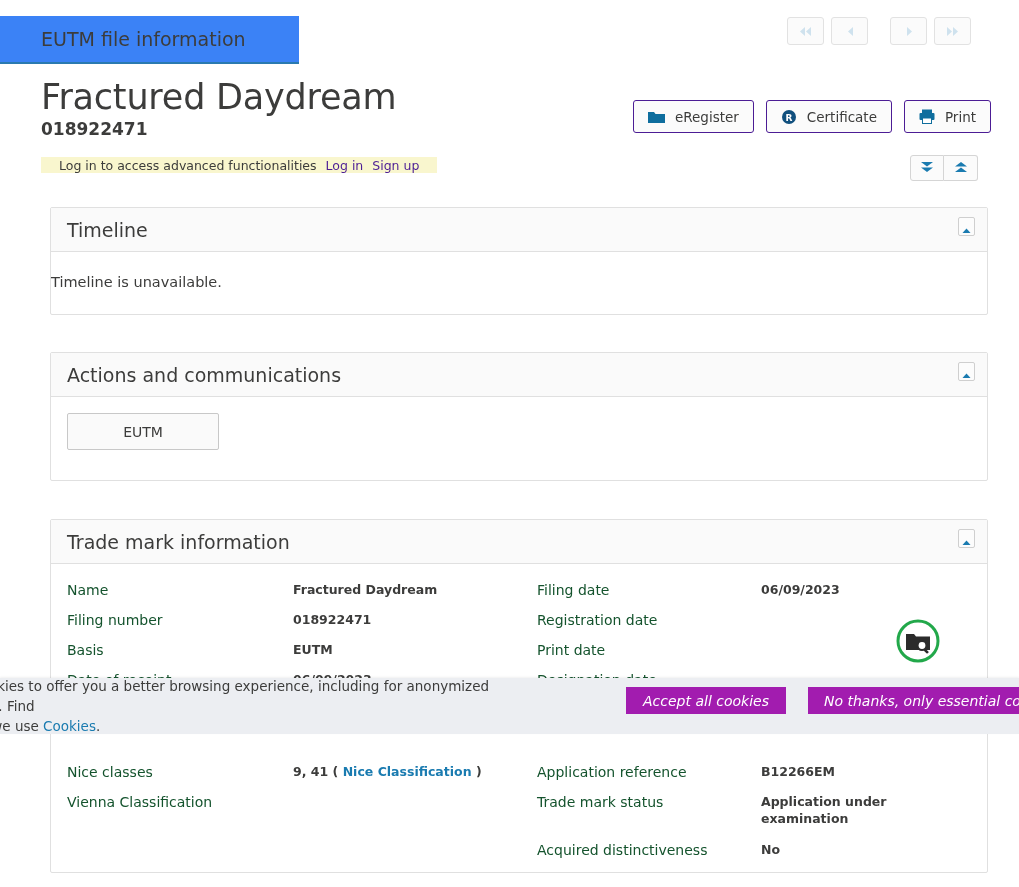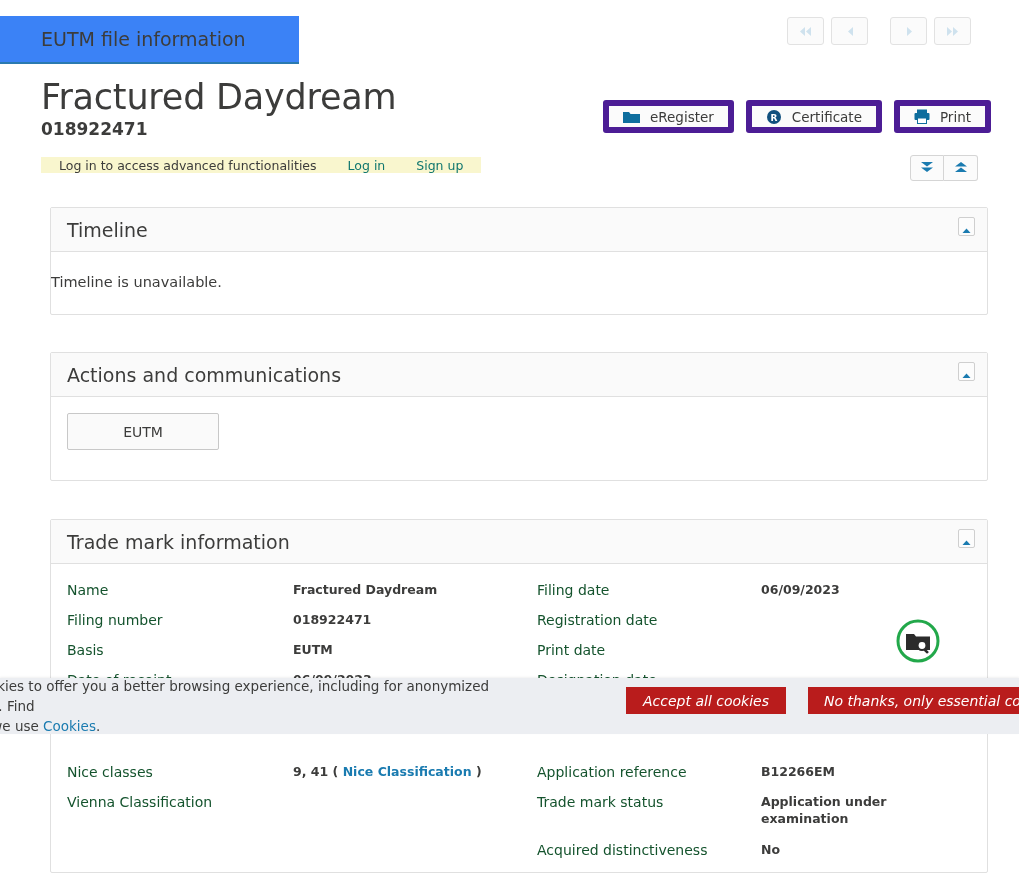--- a/index.html
+++ b/index.html
@@ -36,33 +36,33 @@
   .titlewrap { position:relative; padding:0 41px; }
   .mark-title {
     font-size:35px; font-weight:400; color:#3c3c3b;
     line-height:1.12; margin:14px 0 0 0; letter-spacing:-0.2px;
   }
   .mark-number { font-size:17px; font-weight:bold; color:#3c3c3b; margin-top:2px; }
 
   .actionbtns { position:absolute; right:28px; top:22px; display:flex; }
   .abtn {
     height:33px; min-width:auto;
-    background:#fbfbfb; border:6px solid #4c1d95; border-radius:3px;
+    background:#fbfbfb; border:1px solid #4c1d95; border-radius:3px;
     display:flex; align-items:center; padding:0 14px;
     font-size:13.5px; color:#3c3c3b; margin-left:12px;
   }
   .abtn .ico { display:flex; align-items:center; margin-right:10px; }
 
   
   .loginrow { position:relative; margin:18px 41px 0 41px; height:28px; }
   .loginbanner {
     display:inline-flex; align-items:center; height:16px;
     background:#f9f6ce; padding:0 18px 0 18px; font-size:12.5px; color:#3c3c3b;
   }
-  .loginbanner a { color:#0f766e; text-decoration:none; margin-left:31px; }
+  .loginbanner a { color:#4c1d95; text-decoration:none; margin-left:9px; }
   .collapsers { position:absolute; right:0; top:-2px; display:flex; }
   .cbtn {
     width:34px; height:26px; background:#fbfbfb;
     border:1px solid #d5d5d5; display:flex; align-items:center; justify-content:center;
   }
   .cbtn:first-child { border-radius:3px 0 0 3px; }
   .cbtn:last-child { border-radius:0 3px 3px 0; border-left:none; }
 
   
   .panel {
@@ -108,21 +108,21 @@
     position:absolute; left:0; top:678px; width:1019px; height:56px;
     background:#eceef2; display:flex; align-items:center;
     box-shadow:0 -1px 2px rgba(0,0,0,0.06);
   }
   .cookietext {
     font-size:13.5px; color:#3c3c3b; line-height:1.5;
     width:610px; margin-left:-62px;
   }
   .cookietext a { color:#1a7bb0; text-decoration:none; }
   .ck-btn {
-    height:27px; background:#b91c1c; color:#fff;
+    height:27px; background:#a21caf; color:#fff;
     font-style:italic; font-size:14px;
     display:flex; align-items:center; justify-content:center;
     padding:0 16px; white-space:nowrap; border:none;
   }
   .ck-accept { position:absolute; left:626px; top:687px; width:160px; }
   .ck-reject { position:absolute; left:808px; top:687px; }
 </style>
 </head>
 <body>
 

